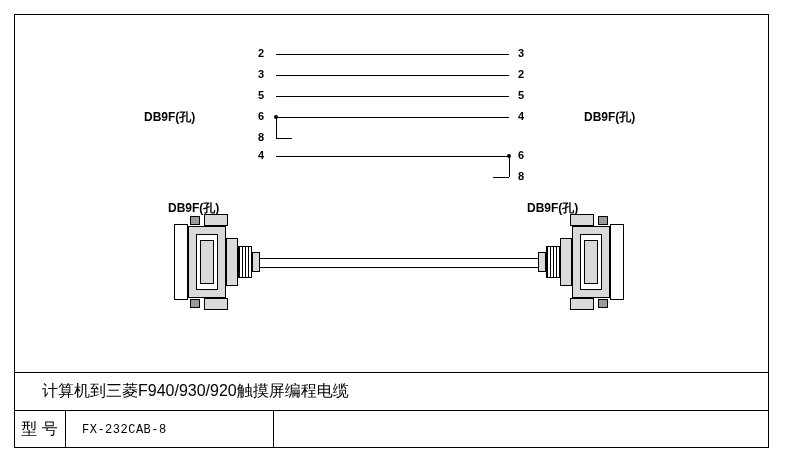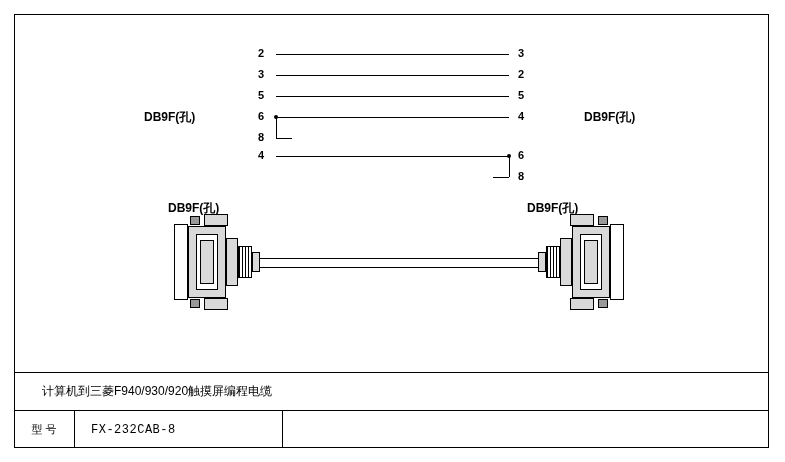--- a/index.html
+++ b/index.html
@@ -124,41 +124,41 @@
     top: 372px;
     width: 755px;
     height: 38px;
     border-top: 1px solid #000000;
     box-sizing: border-box;
     display: flex;
     align-items: center;
   }
   .desc-text {
     padding-left: 28px;
-    font-size: 12px;
+    font-size: 16px;
     color: #000000;
     font-family: "Liberation Sans", sans-serif;
   }
   .model-row {
     position: absolute;
     left: 14px;
     top: 410px;
     width: 755px;
     height: 38px;
     border-top: 1px solid #000000;
     box-sizing: border-box;
     display: flex;
   }
   .model-cell-label {
-    width: 61px;
+    width: 52px;
     border-right: 1px solid #000000;
     display: flex;
     align-items: center;
     justify-content: center;
-    font-size: 11px;
+    font-size: 16px;
     color: #000000;
     box-sizing: border-box;
   }
   .model-cell-value {
     width: 208px;
     border-right: 1px solid #000000;
     display: flex;
     align-items: center;
     padding-left: 16px;
     font-family: "Liberation Mono", monospace;

